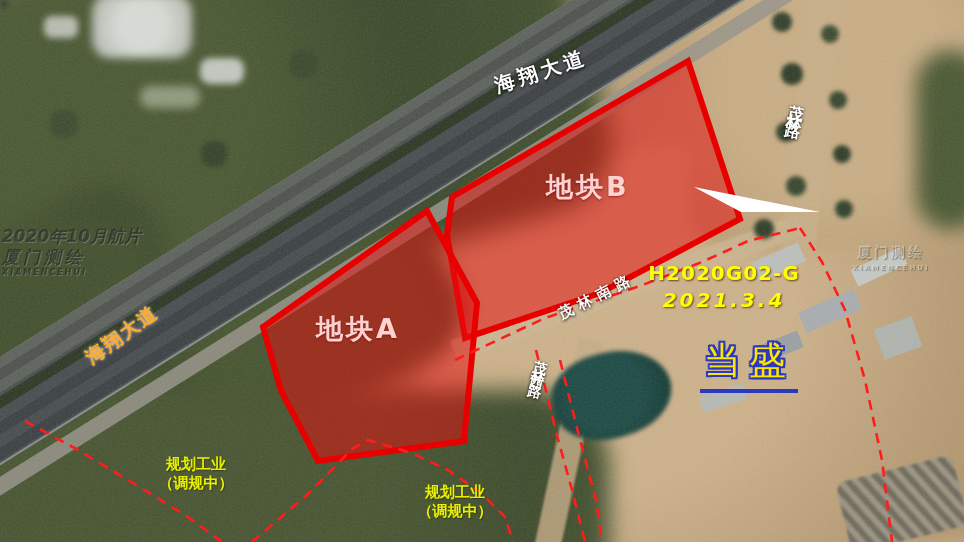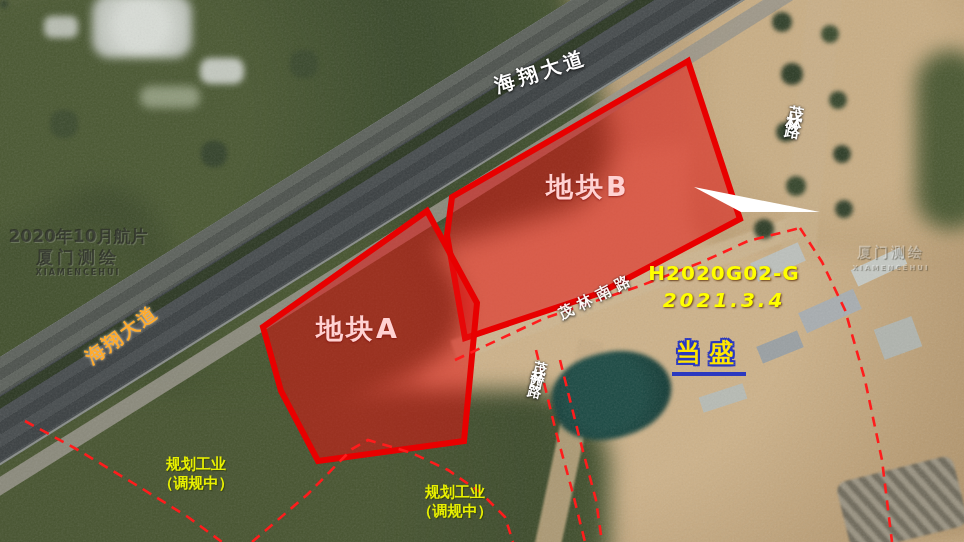--- a/index.html
+++ b/index.html
@@ -62,22 +62,22 @@
   .rubble{left:842px;top:468px;width:120px;height:72px;transform:rotate(-14deg);border-radius:10px;filter:blur(1px);
         background:repeating-linear-gradient(62deg,#9a9382 0 6px,#6f6a5b 6px 12px);}
   .noise,.anno{position:absolute;left:0;top:0;}
   .noise{opacity:.13;}
   
   .parcel{fill:rgba(228,16,16,.52);stroke:#e80000;stroke-width:6;stroke-linejoin:miter;}
   .dash{fill:none;stroke:#ff1c1c;stroke-width:2.6;stroke-dasharray:10 7;stroke-linecap:butt;}
   .pointer{fill:#ffffff;}
   
   .lbl{position:absolute;white-space:nowrap;}
-  .wm-left{left:2px;top:226px;width:152px;text-align:center;color:rgba(35,35,35,.62);
-        text-shadow:1px 1px 0 rgba(255,255,255,.18);font-weight:bold;line-height:21px;}
+  .wm-left{left:2px;top:226px;width:152px;text-align:left;color:rgba(35,35,35,.62);
+        text-shadow:1px 1px 0 rgba(255,255,255,.18);font-weight:bold;line-height:21px;font-style:italic;}
   .wm-left .l1{font-size:17px;display:block;}
   .wm-left .l2{font-size:17px;display:block;letter-spacing:4px;}
   .wm-left .l3{font-size:8px;display:block;letter-spacing:2px;line-height:10px;}
   .wm-right{left:818px;top:244px;width:146px;text-align:center;color:rgba(250,250,250,.38);
         text-shadow:1px 1px 1px rgba(60,55,40,.45);font-weight:bold;line-height:16px;}
   .wm-right .l1{font-size:14px;display:block;letter-spacing:3px;}
   .wm-right .l2{font-size:7px;display:block;letter-spacing:2px;}
   .roadlbl{color:#fff;font-weight:bold;text-shadow:0 1px 3px rgba(0,0,0,.75),0 0 2px rgba(0,0,0,.5);}
   .hx-top{left:446px;top:58px;width:190px;text-align:center;font-size:20px;letter-spacing:4px;transform:rotate(-18deg);}
   .hx-left{left:50px;top:322px;width:144px;text-align:center;font-size:19px;letter-spacing:2px;transform:rotate(-36deg);
@@ -90,21 +90,21 @@
   .parcel-lbl{color:#ffd2d2;font-weight:bold;font-size:27px;letter-spacing:3px;
         text-shadow:0 1px 2px rgba(120,0,0,.6);}
   .pa{left:316px;top:311px;}
   .pb{left:546px;top:169px;}
   .callout{left:700px;top:208px;width:236px;height:43px;background:#ffffff;
         display:flex;align-items:center;justify-content:center;
         color:#c8181e;font-weight:bold;font-size:25px;box-shadow:0 1px 3px rgba(0,0,0,.35);}
   .ynote{left:648px;top:260px;width:152px;text-align:center;color:#ffff00;font-weight:bold;
         font-size:20px;line-height:27px;text-shadow:1px 1px 2px rgba(90,45,0,.85);letter-spacing:1px;}
   .ynote .l2{letter-spacing:3px;}
-  .company{left:672px;top:336px;font-size:25px;font-weight:bold;letter-spacing:8px;color:#ffe600;
+  .company{left:700px;top:336px;font-size:37px;font-weight:normal;letter-spacing:8px;color:#ffe600;
         padding:0 4px 3px 4px;border-bottom:4px solid #2b39c0;
         text-shadow:-2px 0 0 #2b39c0,2px 0 0 #2b39c0,0 -2px 0 #2b39c0,0 2px 0 #2b39c0,
         -2px -2px 0 #2b39c0,2px 2px 0 #2b39c0,2px -2px 0 #2b39c0,-2px 2px 0 #2b39c0;}
   .plan{position:absolute;width:104px;text-align:center;color:#e8f000;font-weight:bold;
         font-size:15px;line-height:19px;text-shadow:1px 1px 1px rgba(40,50,0,.6);}
   .plan1{left:144px;top:455px;}
   .plan2{left:403px;top:483px;}
   .plan span{display:block;}
 </style>
 </head>

